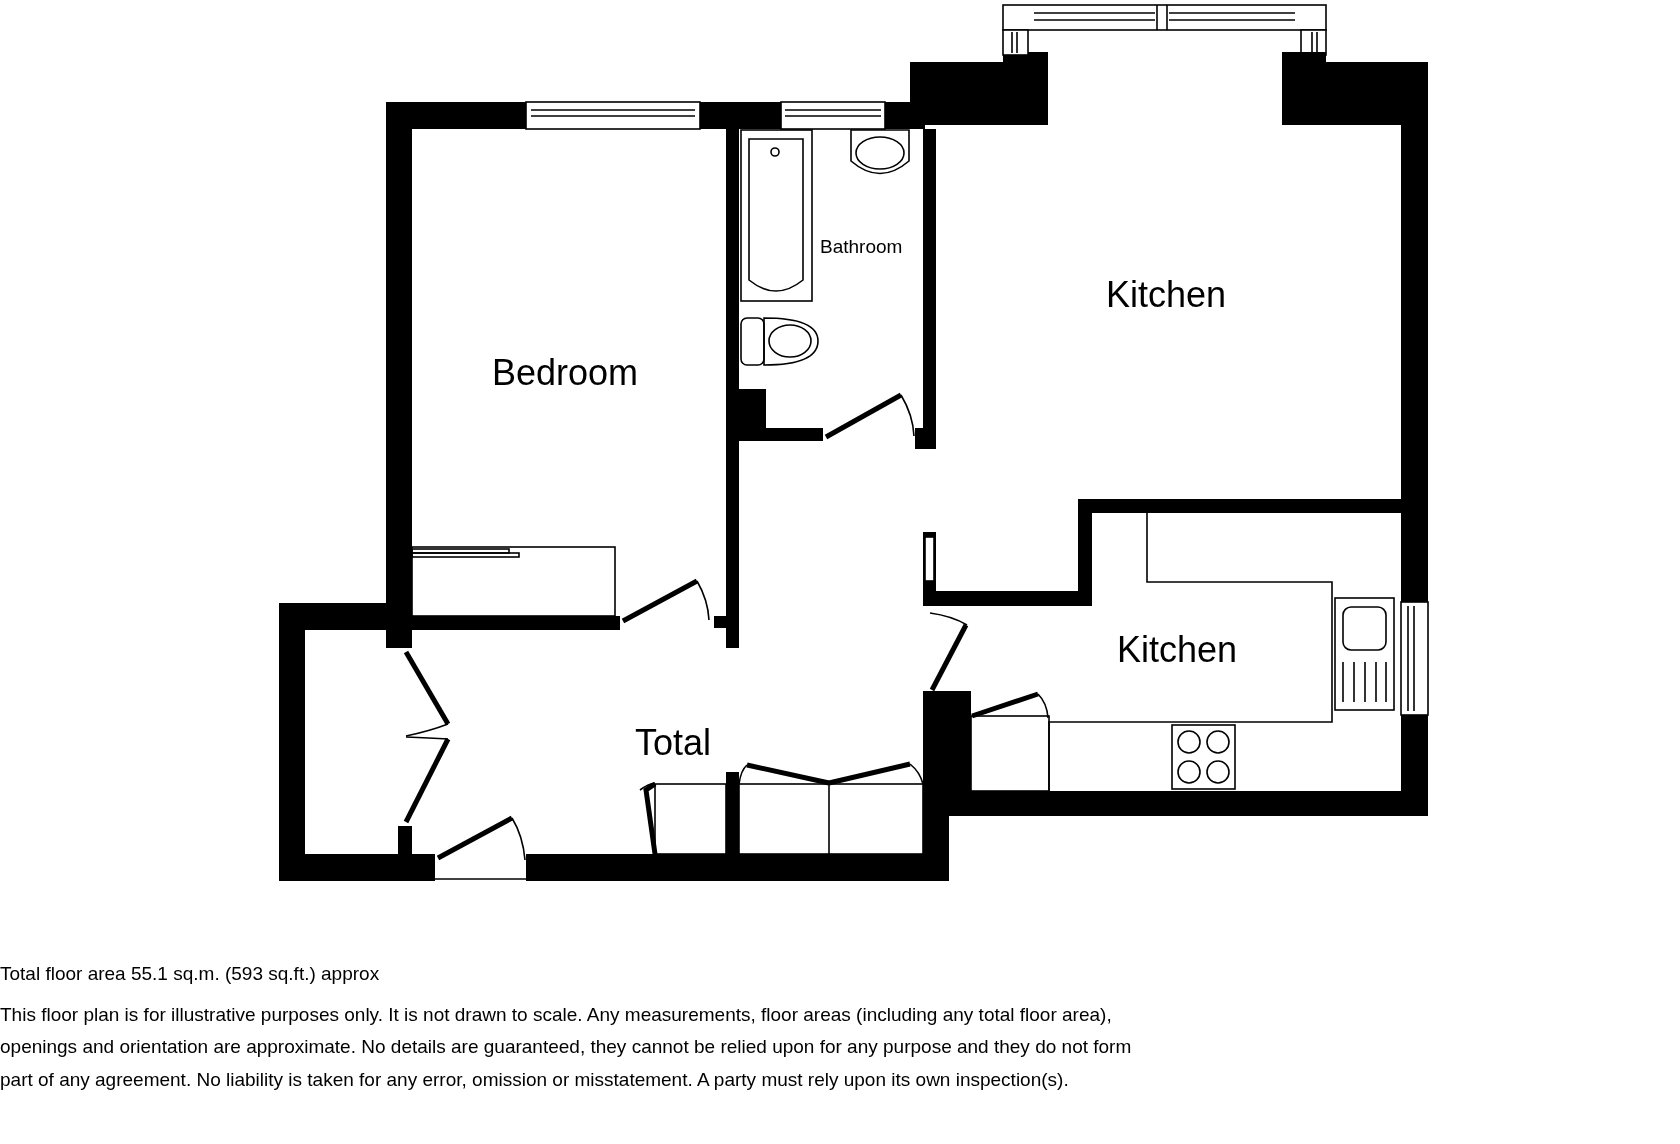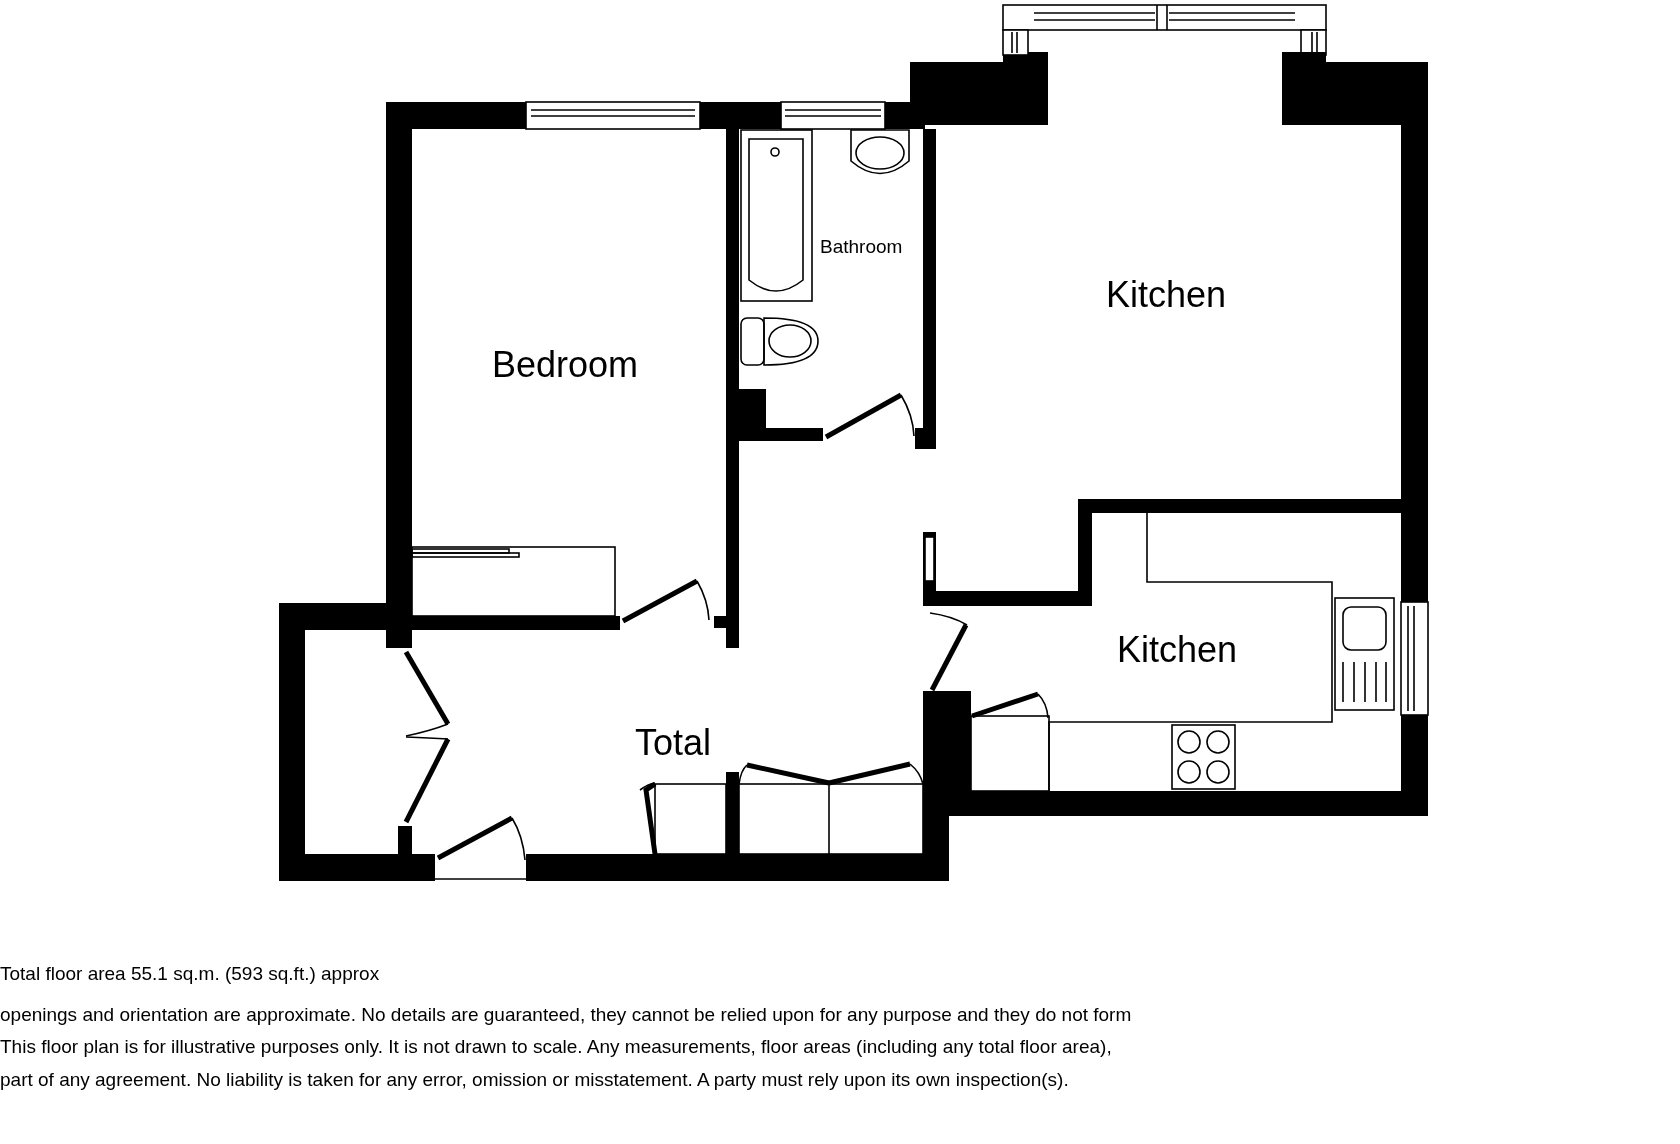--- a/index.html
+++ b/index.html
@@ -190,26 +190,26 @@
     <path class="arc" d="M640 790 Q648 784 655 783"></path>
     <rect class="line" x="739" y="784" width="184" height="70"></rect>
     <line class="line" x1="829" y1="784" x2="829" y2="854"></line>
     <line class="door" x1="747" y1="765" x2="829" y2="783"></line>
     <line class="door" x1="829" y1="783" x2="910" y2="764"></line>
     <path class="arc" d="M739 784 Q741 770 747 765"></path>
     <path class="arc" d="M910 764 Q920 772 923 784"></path>
   </g>
 </svg>
 
-<div class="room-label big" style="left:492px; top:344px;">Bedroom</div>
+<div class="room-label big" style="left:492px; top:352px;">Bedroom</div>
 <div class="room-label small" style="left:820px; top:236px;">Bathroom</div>
 <div class="room-label big" style="left:1106px; top:274px;">Kitchen</div>
 <div class="room-label big" style="left:1117px; top:629px;">Kitchen</div>
 <div class="room-label big" style="left:635px; top:722px;">Total</div>
 
 <div id="footer">
   <div id="total">Total floor area 55.1 sq.m. (593 sq.ft.) approx</div>
   <div id="disclaimer">
+    <p>This floor plan is for illustrative purposes only. It is not drawn to scale. Any measurements, floor areas (including any total floor area),</p>
     <p>openings and orientation are approximate. No details are guaranteed, they cannot be relied upon for any purpose and they do not form</p>
-    <p>This floor plan is for illustrative purposes only. It is not drawn to scale. Any measurements, floor areas (including any total floor area),</p>
     <p>part of any agreement. No liability is taken for any error, omission or misstatement. A party must rely upon its own inspection(s).</p>
   </div>
 </div>
 
 </body></html>

